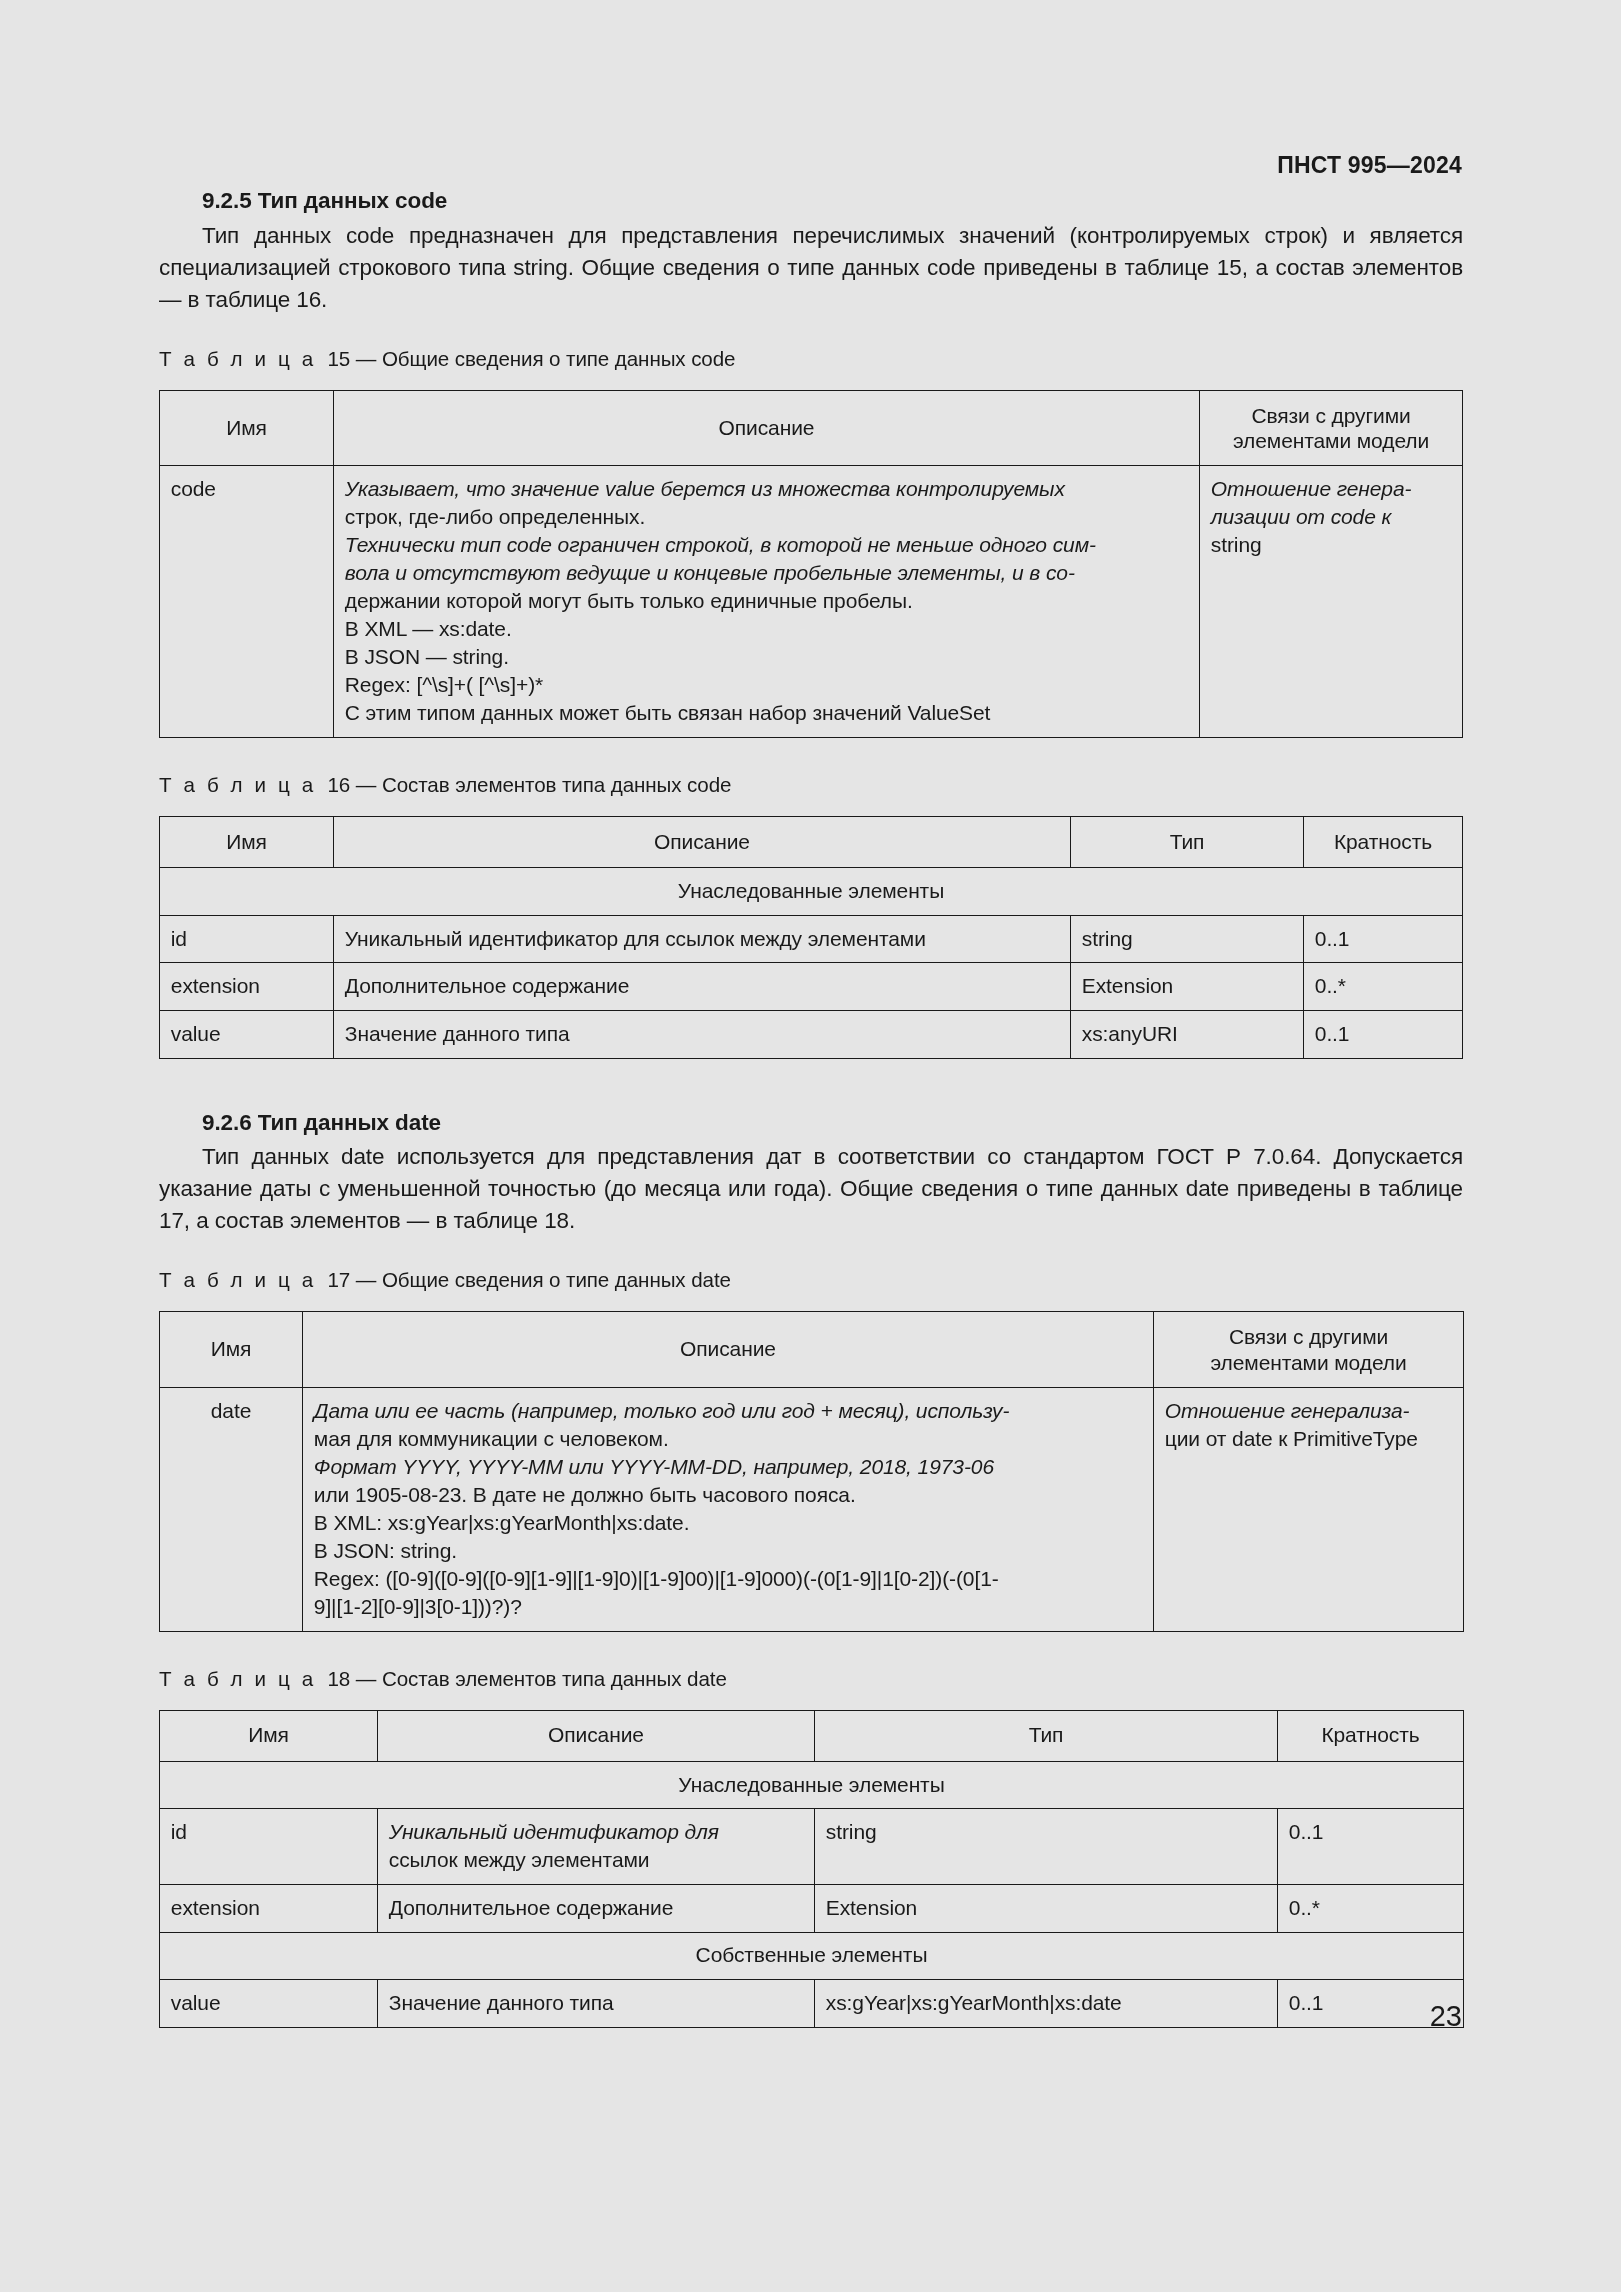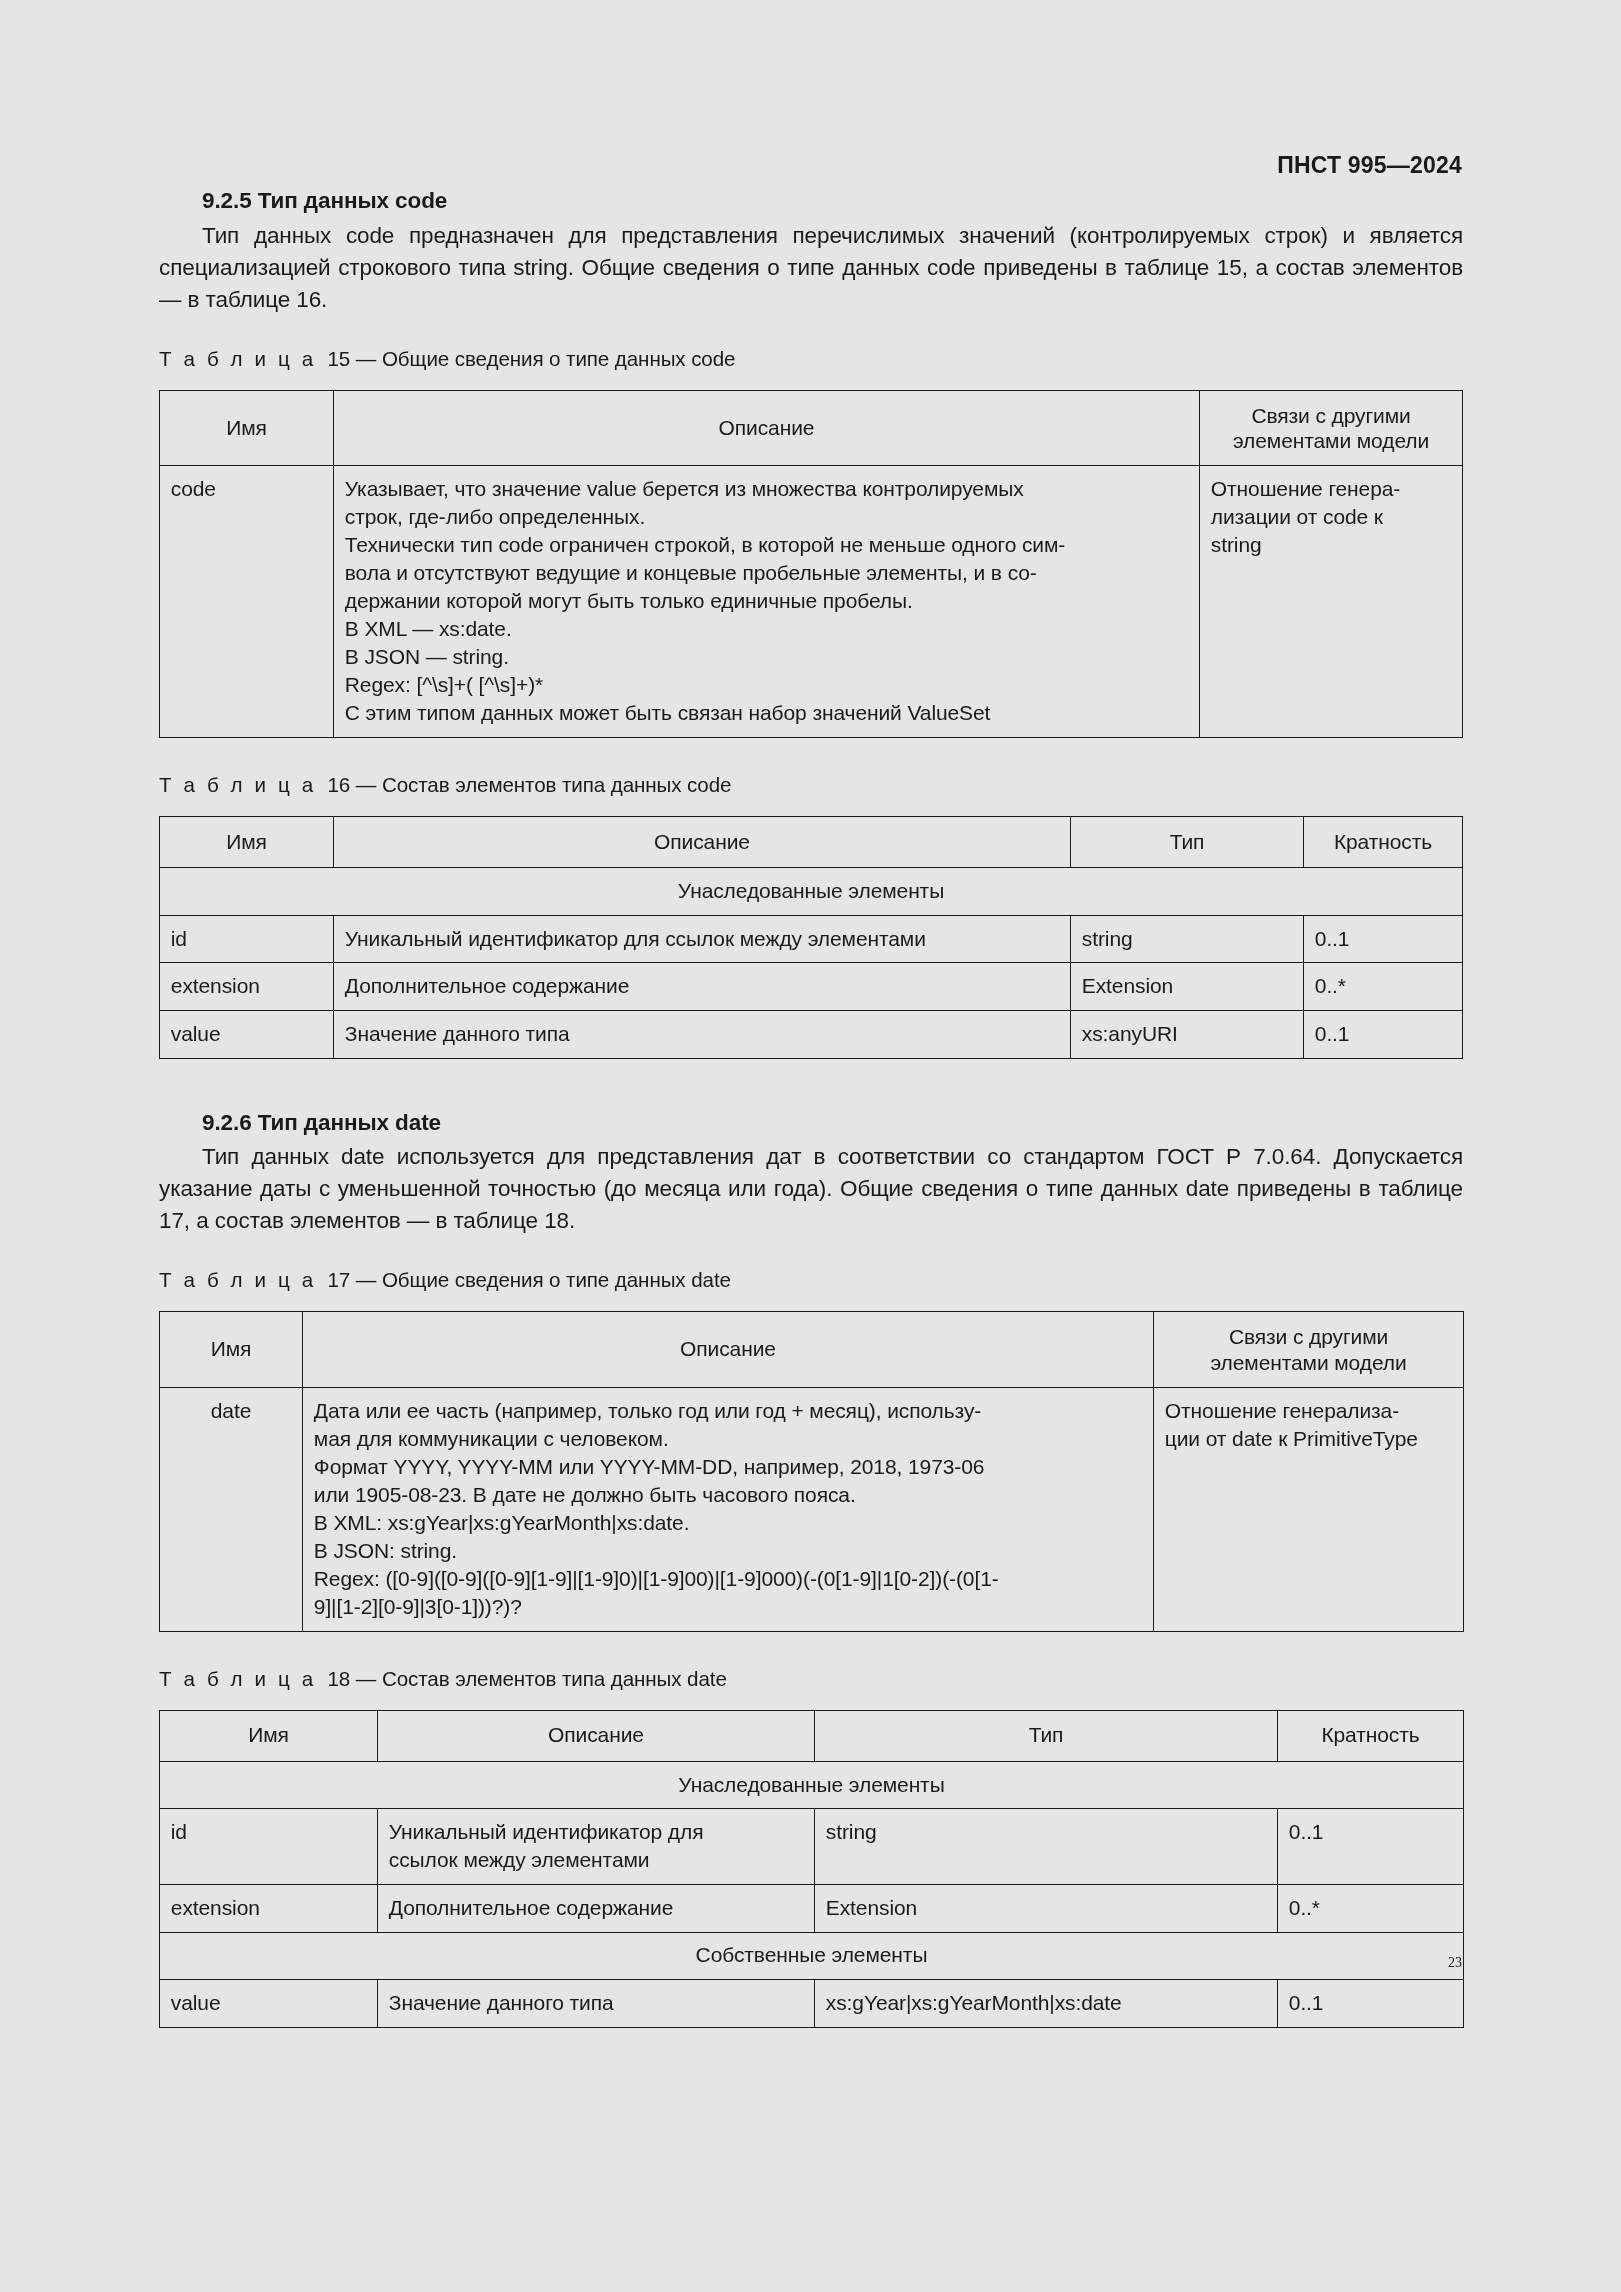--- a/index.html
+++ b/index.html
@@ -93,40 +93,40 @@
     vertical-align: middle;
     line-height: 26.5px;
     padding-top: 11.8px;
     padding-bottom: 11.8px;
   }
   td.c-center { text-align: center; }
   .cellline { display: block; }
   .cellline.just {
     text-align: justify;
     text-justify: inter-word;
+    font-style: italic;
   }
   .hdr-2line { line-height: 25.5px; }
 
   .section-row td {
     text-align: center;
   }
 
   
   .sp-18 { height: 17.6px; }
   .sp-30 { height: 29px; }
   .sp-34 { height: 33px; }
   .sp-52 { height: 51px; }
 
   
   .page-number {
     position: absolute;
     right: 159px;
-    top: 1955px;
-    font-size: 14px;
-    font-family: Liberation Serif, serif;
+    top: 2000px;
+    font-size: 29px;
   }
 </style>
 </head>
 <body>
 
 <div class="page">
 
   <div class="doc-header">ПНСТ 995—2024</div>
 
   <div class="content" style="top:188px;">

